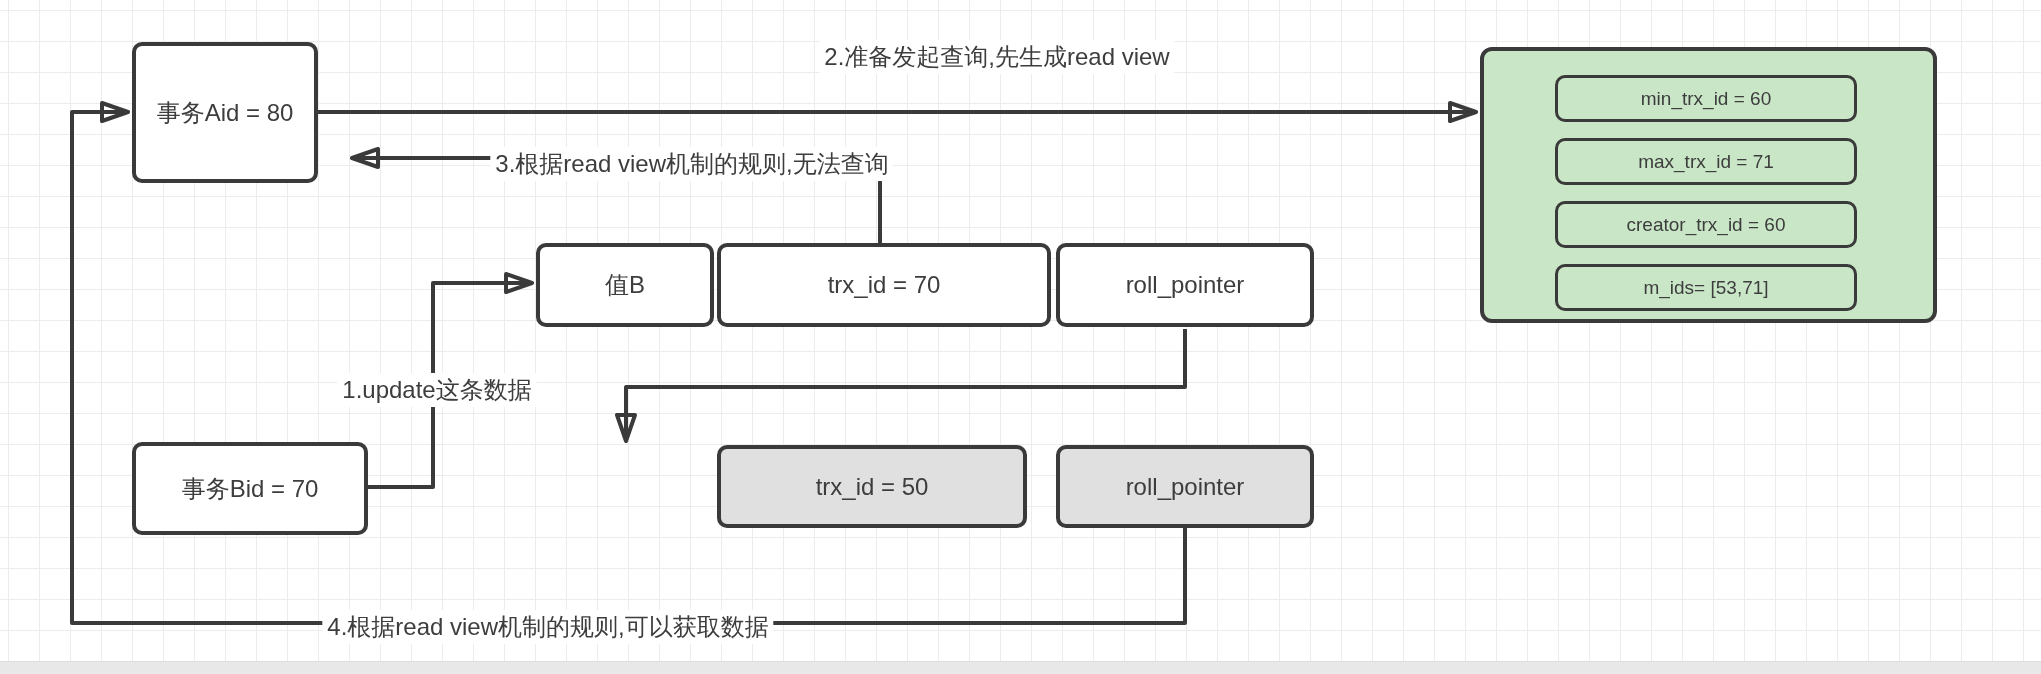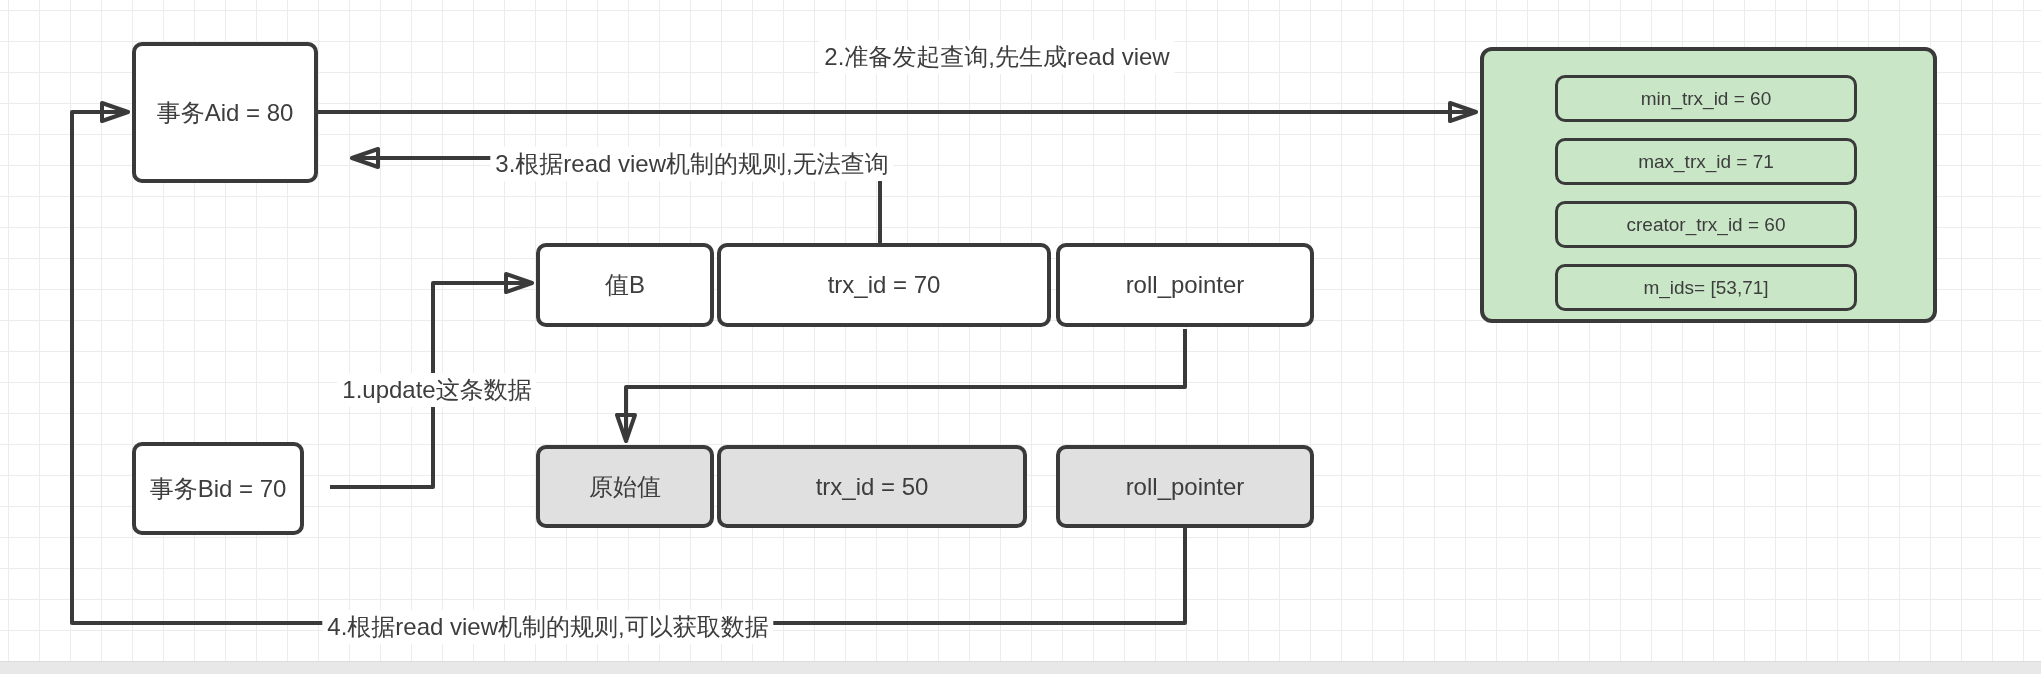--- a/index.html
+++ b/index.html
@@ -41,21 +41,21 @@
     display: flex;
     align-items: center;
     justify-content: center;
     font-size: 24px;
     line-height: 32px;
     color: #3d3d3d;
     text-align: center;
   }
   .node.gray { background: #e0e0e0; }
   .txn-a { left: 132px; top: 42px;  width: 186px; height: 141px; }
-  .txn-b { left: 132px; top: 442px; width: 172px; height: 93px;  }
+  .txn-b { left: 132px; top: 442px; width: 236px; height: 93px;  }
 
   .cell-value-cur  { left: 536px;  top: 243px; width: 178px; height: 84px; }
   .cell-trx-cur    { left: 717px;  top: 243px; width: 334px; height: 84px; }
   .cell-roll-cur   { left: 1056px; top: 243px; width: 258px; height: 84px; }
   .cell-value-old  { left: 536px;  top: 445px; width: 178px; height: 83px; }
   .cell-trx-old    { left: 717px;  top: 445px; width: 310px; height: 83px; }
   .cell-roll-old   { left: 1056px; top: 445px; width: 258px; height: 83px; }
 
   .read-view {
     position: absolute;
@@ -131,21 +131,20 @@
 
   <div class="node txn-b">
     <div>事务B</div>
     <div>id = 70</div>
   </div>
 
   <div class="node cell-value-cur">值B</div>
   <div class="node cell-trx-cur">trx_id = 70</div>
   <div class="node cell-roll-cur">roll_pointer</div>
 
-  <div class="node gray cell-value-old">原始值</div>
   <div class="node gray cell-trx-old">trx_id = 50</div>
   <div class="node gray cell-roll-old">roll_pointer</div>
 
   <div class="read-view">
     <div class="rv-item">min_trx_id = 60</div>
     <div class="rv-item">max_trx_id = 71</div>
     <div class="rv-item">creator_trx_id = 60</div>
     <div class="rv-item">m_ids= [53,71]</div>
   </div>
 

